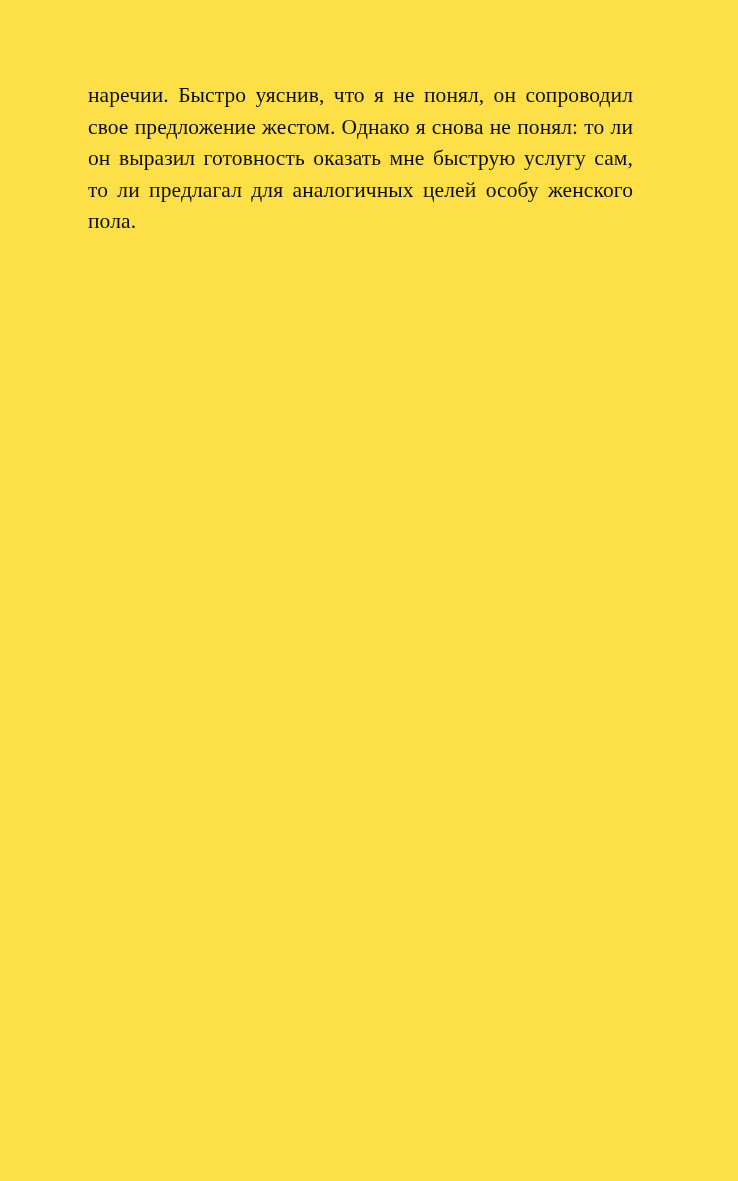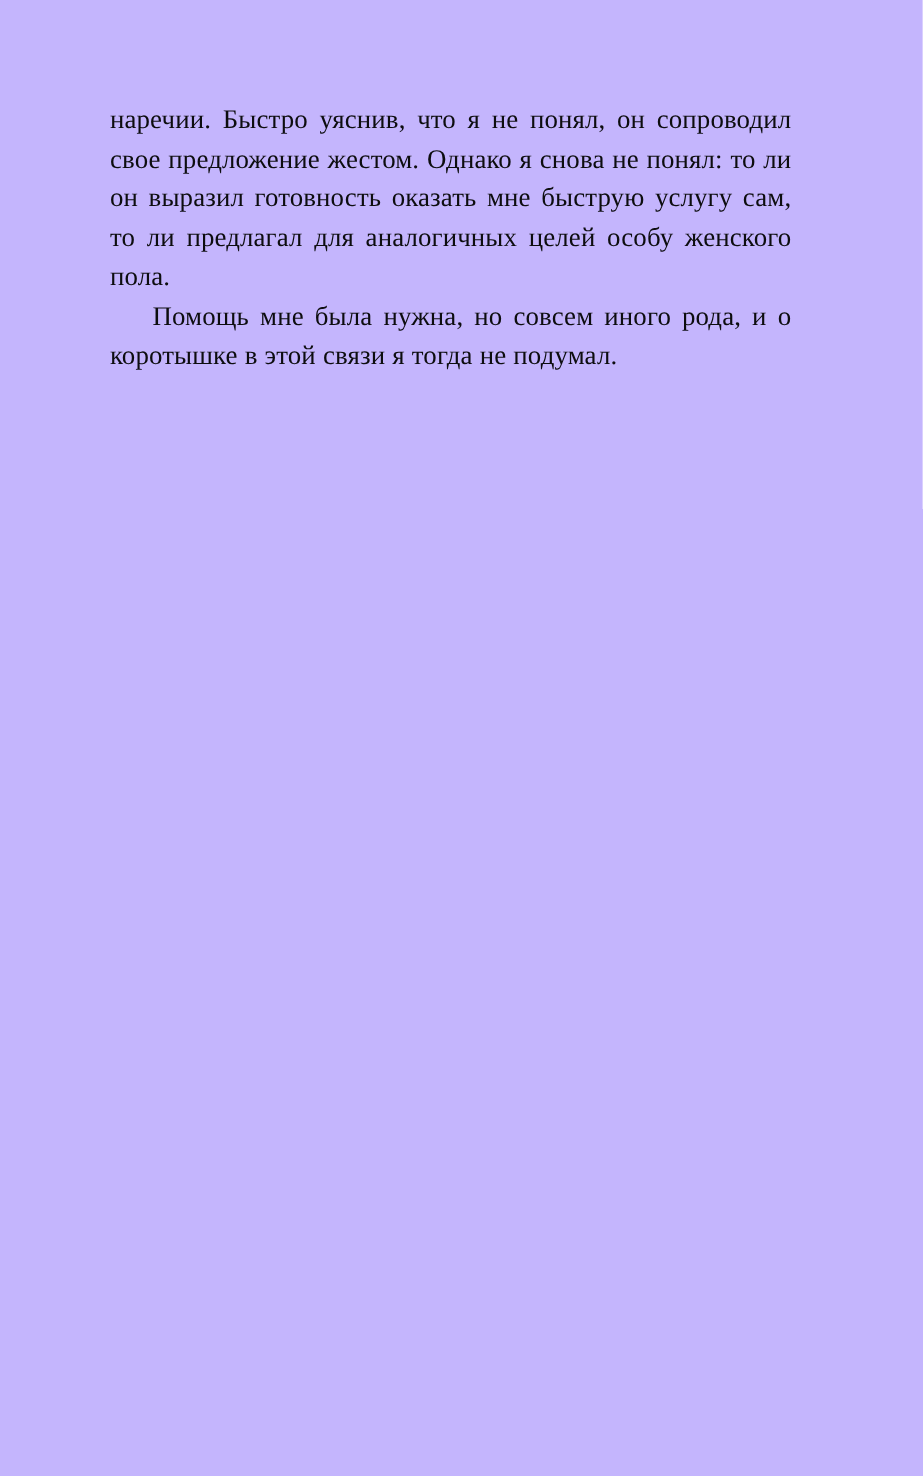--- a/index.html
+++ b/index.html
@@ -12,21 +12,21 @@
     background: #ffffff;
     font-family: "Liberation Serif", "DejaVu Serif", serif;
     color: #0d0d0f;
     overflow: hidden;
   }
 
   .page {
     position: relative;
     width: 738px;
     height: 1181px;
-    background: #c4b5fd;
+    background: #fde047;
   }
 
   .text-block {
     position: absolute;
     left: 88px;
     top: 80px;
     width: 545px;
   }
 
   .para {
@@ -48,15 +48,14 @@
   .para.continuation {
     text-indent: 0;
   }
 </style>
 </head>
 <body>
 
 <div class="page">
   <div class="text-block">
     <p class="para continuation">наречии. Быстро уяснив, что я не понял, он сопроводил свое предложение жестом. Однако я снова не понял: то ли он выразил готовность оказать мне быструю услугу сам, то ли предлагал для аналогичных целей особу женского пола.</p>
-    <p class="para">Помощь мне была нужна, но совсем иного рода, и о коротышке в этой связи я тогда не подумал.</p>
   </div>
 </div>
 
 </body></html>

